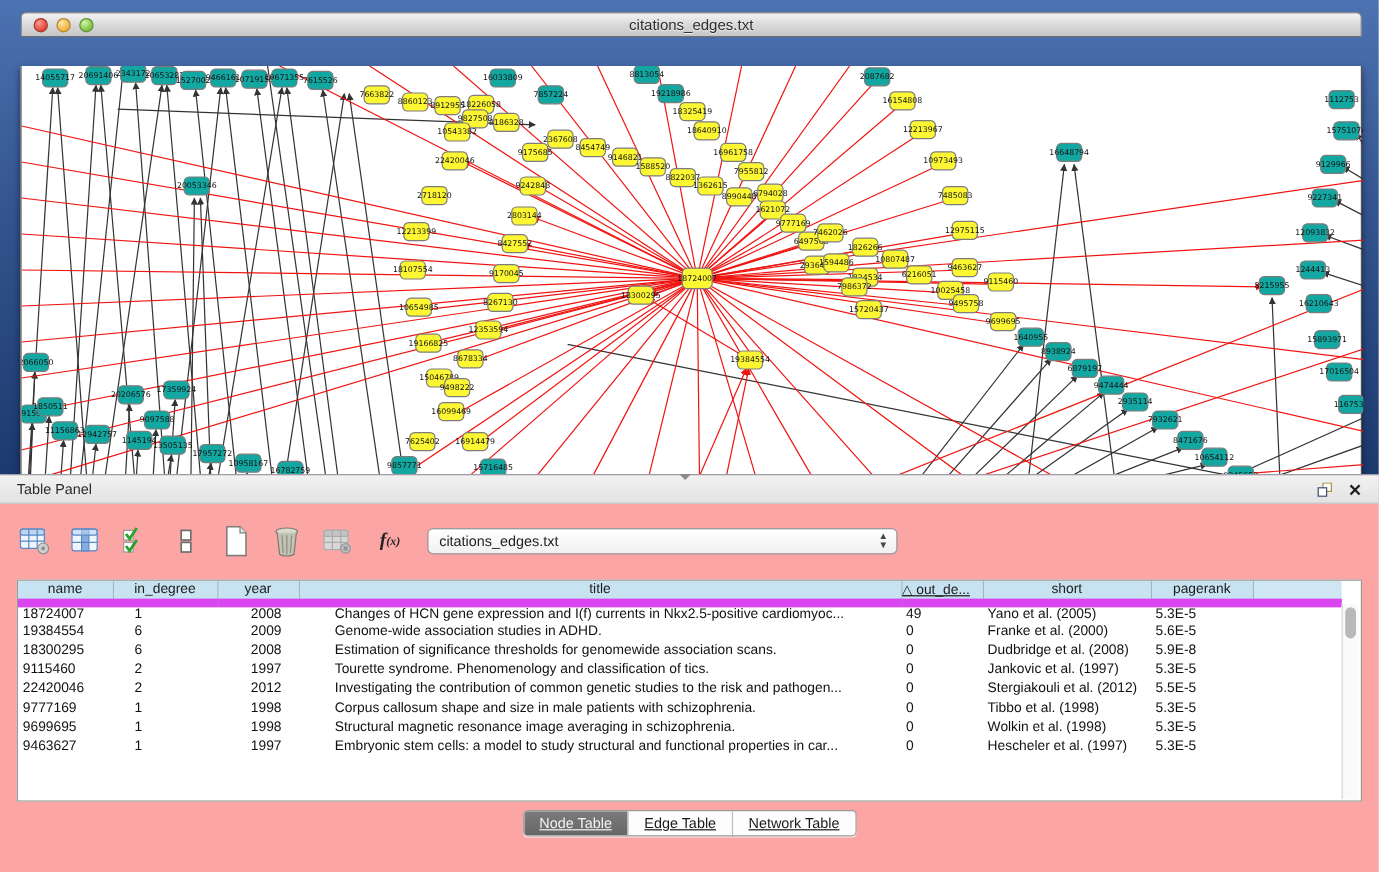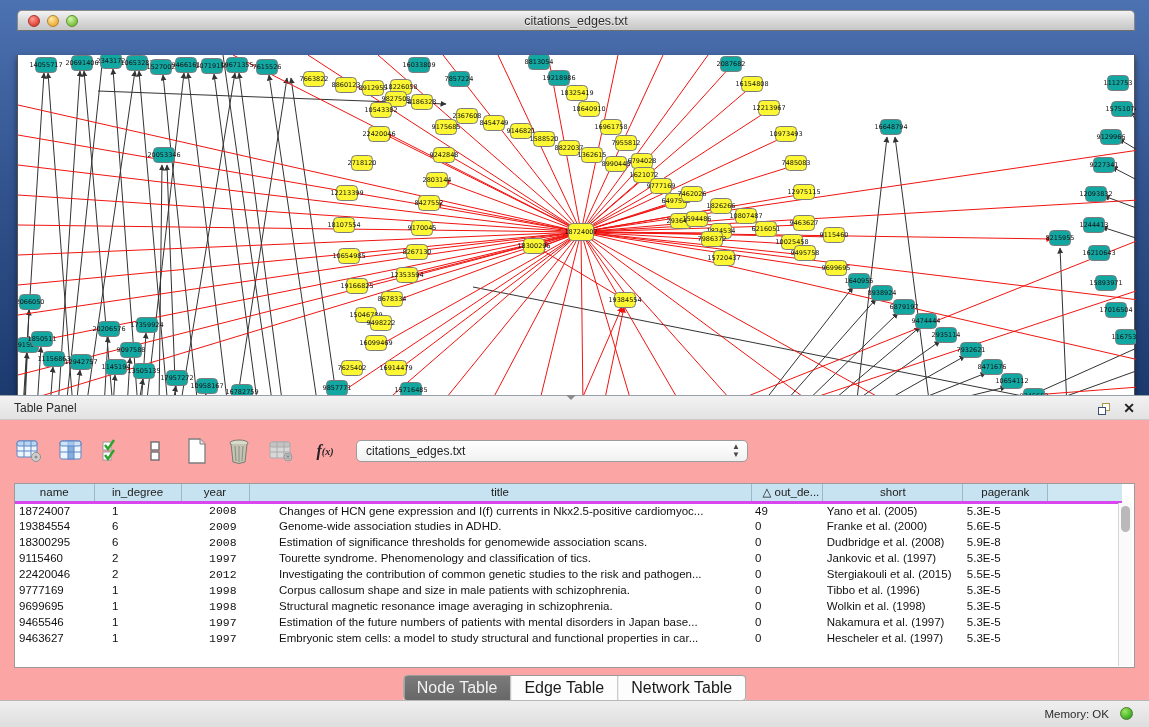--- a/index.html
+++ b/index.html
@@ -40,36 +40,36 @@
   #fx-icon{font-family:"Liberation Serif",serif;font-style:italic;font-size:16px;font-weight:bold;color:#222;width:34px;}
   #fx-icon small{font-size:10px;font-weight:bold;}
   #table-combo{position:relative;width:392px;height:22px;margin-left:2px;border:1px solid #9c9c9c;border-radius:5px;
     background:linear-gradient(180deg,#ffffff,#f1f1f1);box-sizing:border-box;}
   #combo-value{position:absolute;left:9px;top:3px;font-size:12px;color:#1d1d1d;}
   #combo-arrows{position:absolute;right:7px;top:2px;font-size:8px;color:#444;line-height:8px;text-align:center;}
 
   #table-wrap{position:absolute;left:14px;top:88px;width:1121px;height:185px;background:#fff;
     border:1px solid #9b9b9b;box-sizing:border-box;overflow:hidden;}
   table{border-collapse:collapse;table-layout:fixed;font-size:11.5px;color:#111;}
-  th{height:18px;background:#c7e2f0;border-right:1px solid #9db7c5;border-bottom:3px solid #d946ef;
+  th{height:18px;background:#c7e2f0;border-right:1px solid #9db7c5;border-bottom:7px solid #d946ef;
      font-weight:normal;font-size:11.5px;color:#1c1c1c;text-align:center;overflow:hidden;white-space:nowrap;padding:0 3px;box-sizing:border-box;}
   td{height:16px;padding:0 0 0 4px;overflow:hidden;white-space:nowrap;box-sizing:border-box;}
   td:nth-child(2){padding-left:18px;}
-  td:nth-child(3){padding-left:28px;font-family:Liberation Mono, monospace;}
+  td:nth-child(3){padding-left:28px;}
   td:nth-child(4){padding-left:30px;}
-  th.sorted{text-align:left;padding-left:11px;}
+  th.sorted{text-align:left;padding-left:0;text-decoration:underline;}
   th.filler{background:#cfe7f2;border-right:none;}
   #v-scrollbar{position:absolute;right:2px;top:19px;bottom:1px;width:13px;background:#fafafa;border-left:1px solid #d5d5d5;}
   #v-thumb{position:absolute;left:2px;top:3px;width:9px;height:26px;border-radius:5px;background:#b9b9b9;}
 
   #tabbar{position:absolute;left:0;top:273px;width:100%;height:32px;}
   #segmented{position:absolute;left:50%;top:7px;transform:translateX(-50%);display:inline-flex;
     border:1px solid #9a9a9a;border-radius:4px;overflow:hidden;background:#fdfdfd;
     box-shadow:0 1px 0 rgba(255,255,255,.8);}
-  .seg-tab{padding:3px 13px;font-size:16px;color:#1a1a1a;border-left:1px solid #bdbdbd;white-space:nowrap;}
+  .seg-tab{padding:3px 13px;font-size:12px;color:#1a1a1a;border-left:1px solid #bdbdbd;white-space:nowrap;text-decoration:underline;}
   .seg-tab:first-child{border-left:none;}
   .seg-tab.active{background:linear-gradient(180deg,#7b7b7b,#676767);color:#f2f2f2;}
 
   #statusbar{position:absolute;left:0;top:305px;width:100%;height:27px;
     background:linear-gradient(180deg,#efefef,#dedede);border-top:1px solid #b7b7b7;box-sizing:border-box;}
   #memory-status{position:absolute;right:40px;top:7px;font-size:11.5px;color:#2d2d2d;}
   #memory-dot{position:absolute;right:16px;top:6px;width:13px;height:13px;border-radius:50%;
     background:radial-gradient(circle at 35% 30%,#9ae95e,#3aa825 75%);border:1px solid #4c7a2b;box-sizing:border-box;}
 </style>
 </head>
@@ -833,51 +833,41 @@
             <td>Jankovic et al. (1997)</td>
             <td>5.3E-5</td>
             <td></td>
           </tr>
           <tr>
             <td>22420046</td>
             <td>2</td>
             <td>2012</td>
             <td>Investigating the contribution of common genetic studies to the risk and pathogen...</td>
             <td>0</td>
-            <td>Stergiakouli et al. (2015)</td>
+            <td>Stergiakouli et al. (2012)</td>
             <td>5.5E-5</td>
             <td></td>
           </tr>
           <tr>
             <td>9777169</td>
             <td>1</td>
             <td>1998</td>
             <td>Corpus callosum shape and size in male patients with schizophrenia.</td>
             <td>0</td>
-            <td>Tibbo et al. (1996)</td>
+            <td>Tibbo et al. (1998)</td>
             <td>5.3E-5</td>
             <td></td>
           </tr>
           <tr>
             <td>9699695</td>
             <td>1</td>
             <td>1998</td>
             <td>Structural magnetic resonance image averaging in schizophrenia.</td>
             <td>0</td>
             <td>Wolkin et al. (1998)</td>
-            <td>5.3E-5</td>
-            <td></td>
-          </tr>
-          <tr>
-            <td>9465546</td>
-            <td>1</td>
-            <td>1997</td>
-            <td>Estimation of the future numbers of patients with mental disorders in Japan base...</td>
-            <td>0</td>
-            <td>Nakamura et al. (1997)</td>
             <td>5.3E-5</td>
             <td></td>
           </tr>
           <tr>
             <td>9463627</td>
             <td>1</td>
             <td>1997</td>
             <td>Embryonic stem cells: a model to study structural and functional properties in car...</td>
             <td>0</td>
             <td>Hescheler et al. (1997)</td>
@@ -892,17 +882,13 @@
   </div>
 
   <div id="tabbar">
     <div id="segmented">
         <span class="seg-tab active">Node Table</span>
         <span class="seg-tab">Edge Table</span>
         <span class="seg-tab">Network Table</span>
       </div>
   </div>
 
-  <div id="statusbar">
-    <span id="memory-status">Memory: OK</span>
-    <span id="memory-dot"></span>
-  </div>
 </div>
 
 </body></html>

